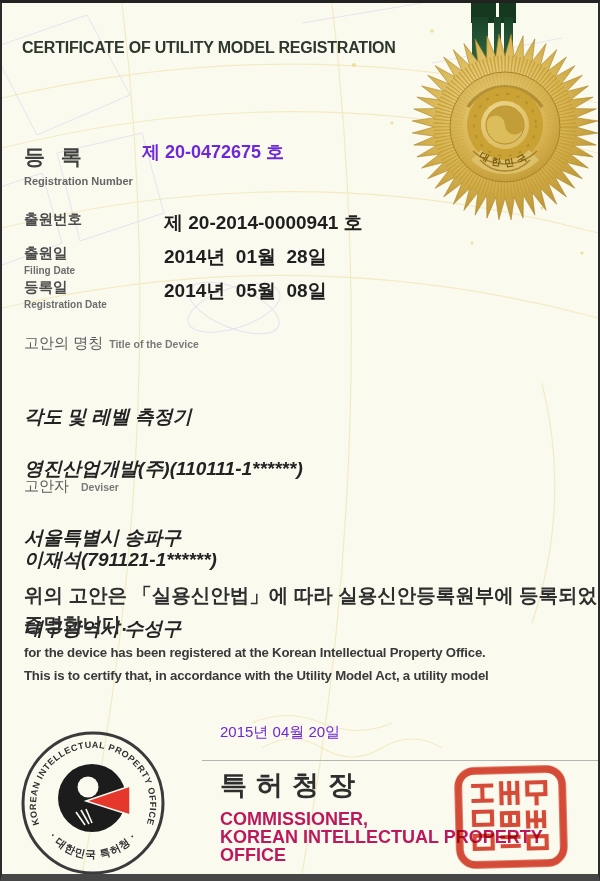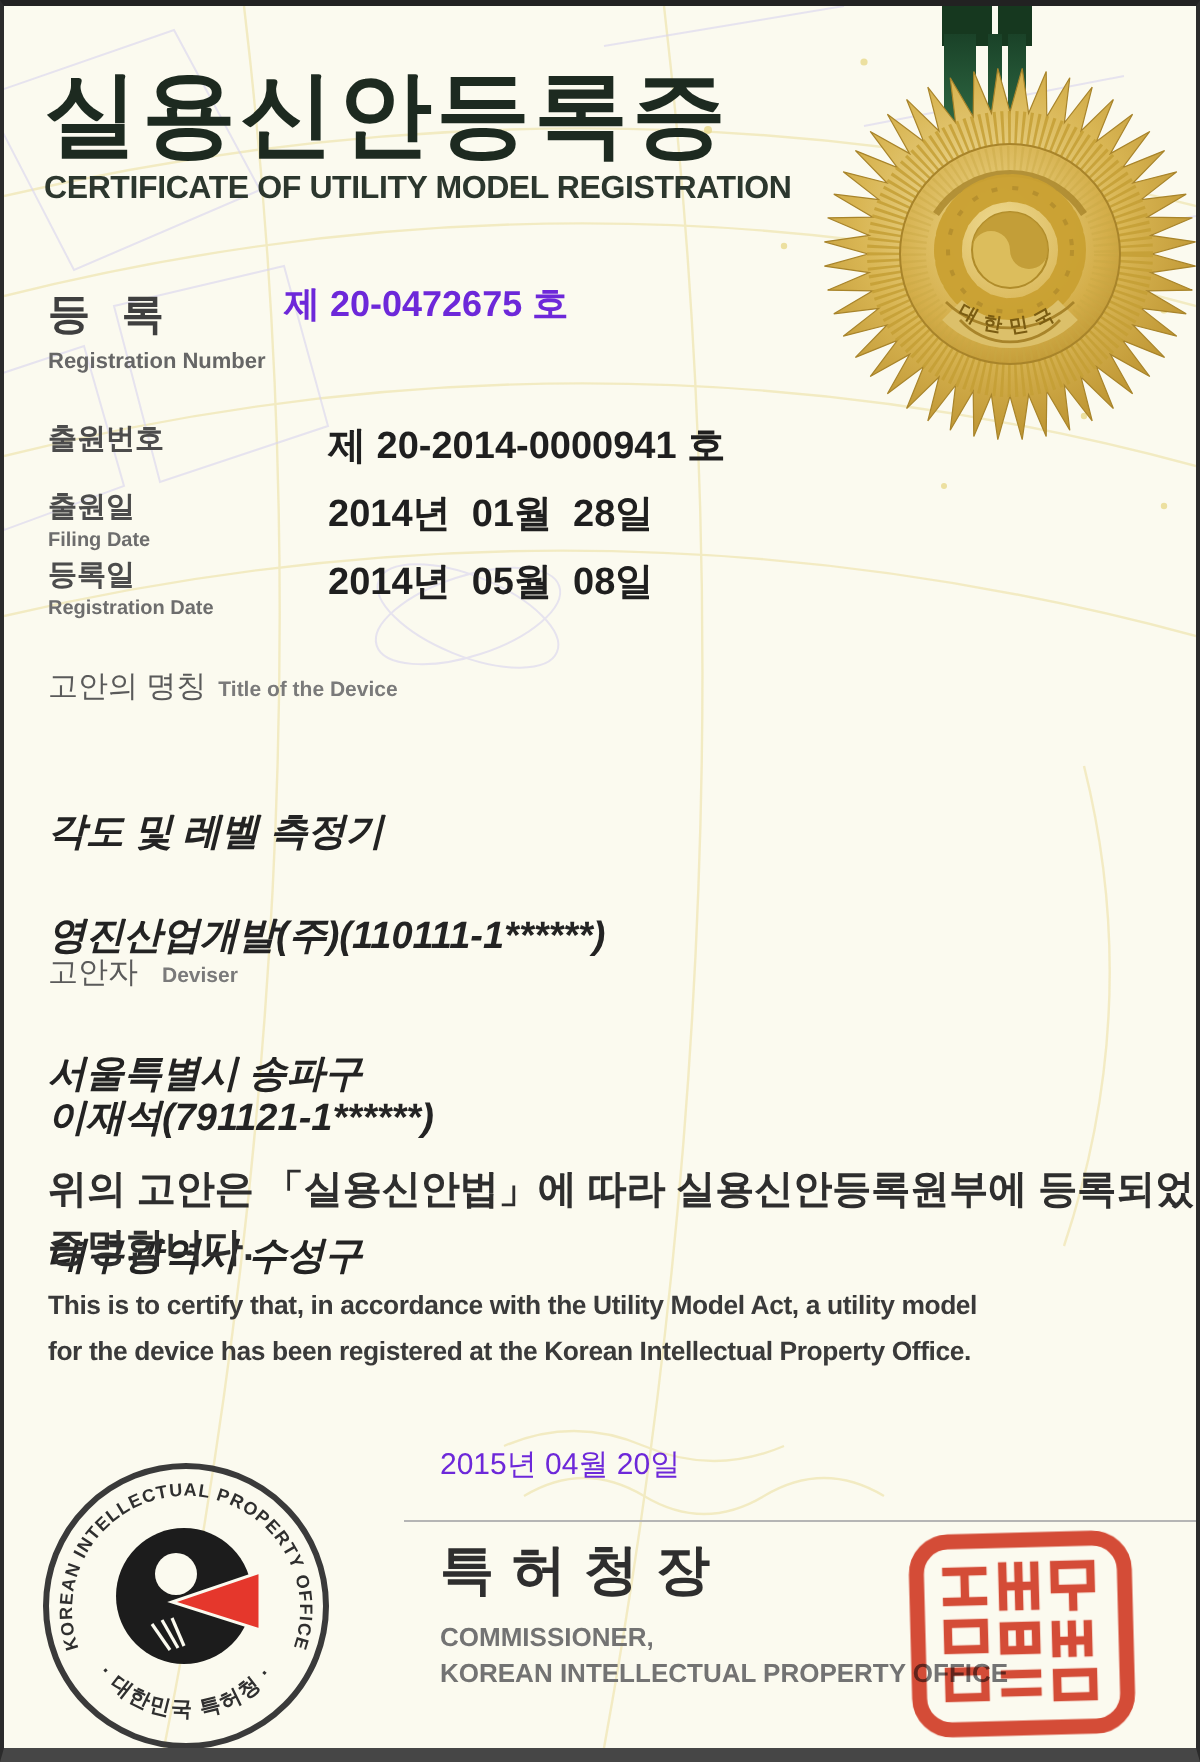--- a/index.html
+++ b/index.html
@@ -27,21 +27,21 @@
   .s-label{font-size:15px;color:#5a5a5a;}
   .s-label .en{font-size:10.5px;font-weight:bold;color:#7a7a7a;margin-left:6px;}
   .s-lines{margin-top:6px;font-size:19px;font-weight:bold;color:#232323;line-height:23px;white-space:pre;font-style:italic;}
   
   .st-ko{font-size:19.5px;font-weight:bold;color:#2e2e2e;line-height:29px;white-space:pre;}
   .st-en{font-size:13.2px;font-weight:bold;color:#3a3a3a;line-height:23px;letter-spacing:-0.2px;white-space:pre;}
   
   .issue-date{font-size:15px;color:#6d28d9;white-space:pre;}
   .divider{position:absolute;left:200px;top:757px;width:400px;height:1px;background:#b5b5b5;}
   .comm-ko{font-size:27px;font-weight:bold;color:#2e2e2e;letter-spacing:9px;}
-  .comm-en{font-size:13px;font-weight:bold;color:#737373;line-height:18px;margin-top:7px;}
+  .comm-en{font-size:18px;font-weight:bold;color:#be185d;line-height:18px;margin-top:7px;}
   .seal-wrap{mix-blend-mode:multiply;transform:rotate(-1.5deg);}
 </style>
 </head>
 <body>
 
 <div class="page">
 
   <svg class="abs" style="left:0;top:0" width="596" height="871" viewBox="0 0 596 871">
     <g fill="none" stroke="#ecdf9f" stroke-width="1.2" opacity="0.55">
       <path d="M0,225 Q300,150 596,230"></path>
@@ -118,21 +118,20 @@
     <path d="M 474,152 A 41,41 0 0 0 532,152" fill="none" stroke="#dcc06a" stroke-width="14"></path>
     <path d="M 471,148 A 46,46 0 0 0 535,148" fill="none" stroke="#a8842a" stroke-width="1.4"></path>
     <path d="M 478,157 A 34,34 0 0 0 528,157" fill="none" stroke="#a8842a" stroke-width="1.4"></path>
     <path id="medalBannerPath" d="M 473,150 A 41.5,41.5 0 0 0 533,150" fill="none"></path>
     <text font-size="9.5" font-weight="bold" fill="#7a5c12" letter-spacing="4.5">
       <textPath href="#medalBannerPath" startOffset="50%" text-anchor="middle">대한민국</textPath>
     </text>
   </svg>
 
   <div class="abs" style="left:20px;top:30px">
-    <div class="title-ko">실용신안등록증</div>
     <div class="title-en">CERTIFICATE OF UTILITY MODEL REGISTRATION</div>
   </div>
 
   <div class="abs" style="left:22px;top:140px">
     <div class="reg-label-ko">등 록</div>
     <div class="reg-label-en">Registration Number</div>
     <div class="reg-value abs" style="left:118px;top:-3px">제 20-0472675 호</div>
   </div>
 
   <div class="abs" style="left:22px;top:207px;width:560px">
@@ -176,22 +175,22 @@
       <div>이재석(791121-1******)</div>
       <div>대구광역시 수성구</div>
     </div>
   </div>
 
   <div class="abs" style="left:22px;top:578px">
     <div class="st-ko">위의 고안은 「실용신안법」에 따라 실용신안등록원부에 등록되었음을</div>
     <div class="st-ko">증명합니다.</div>
   </div>
   <div class="abs" style="left:22px;top:638px">
+    <div class="st-en">for the device has been registered at the Korean Intellectual Property Office.</div>
     <div class="st-en">This is to certify that, in accordance with the Utility Model Act, a utility model</div>
-    <div class="st-en">for the device has been registered at the Korean Intellectual Property Office.</div>
   </div>
 
   <div class="abs issue-date" style="left:218px;top:720px">2015년 04월 20일</div>
   <div class="divider"></div>
 
   <div class="abs" style="left:218px;top:764px">
     <div class="comm-ko">특허청장</div>
     <div class="comm-en">
       <div>COMMISSIONER,</div>
       <div>KOREAN INTELLECTUAL PROPERTY OFFICE</div>

